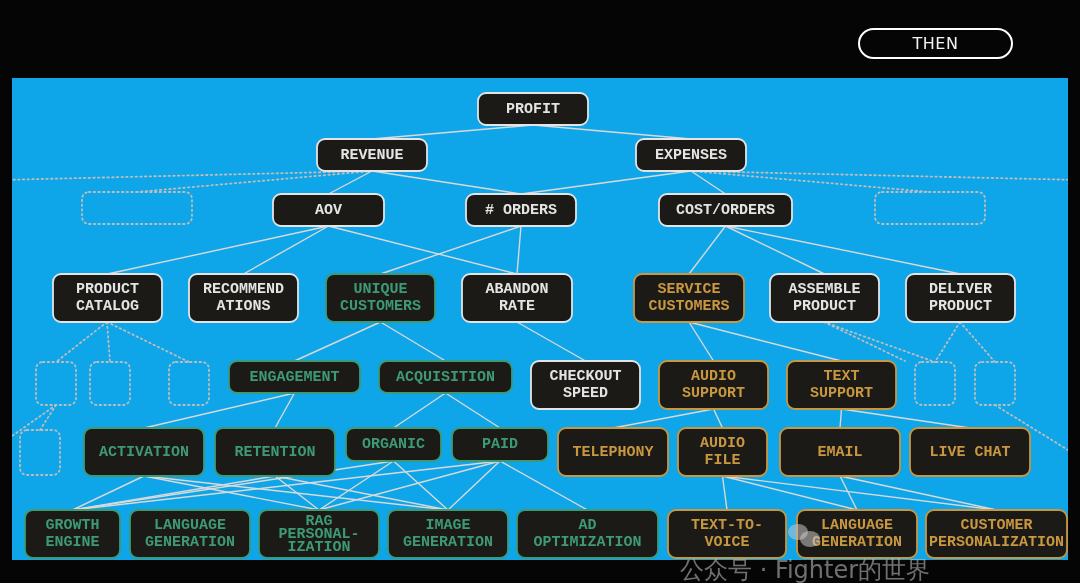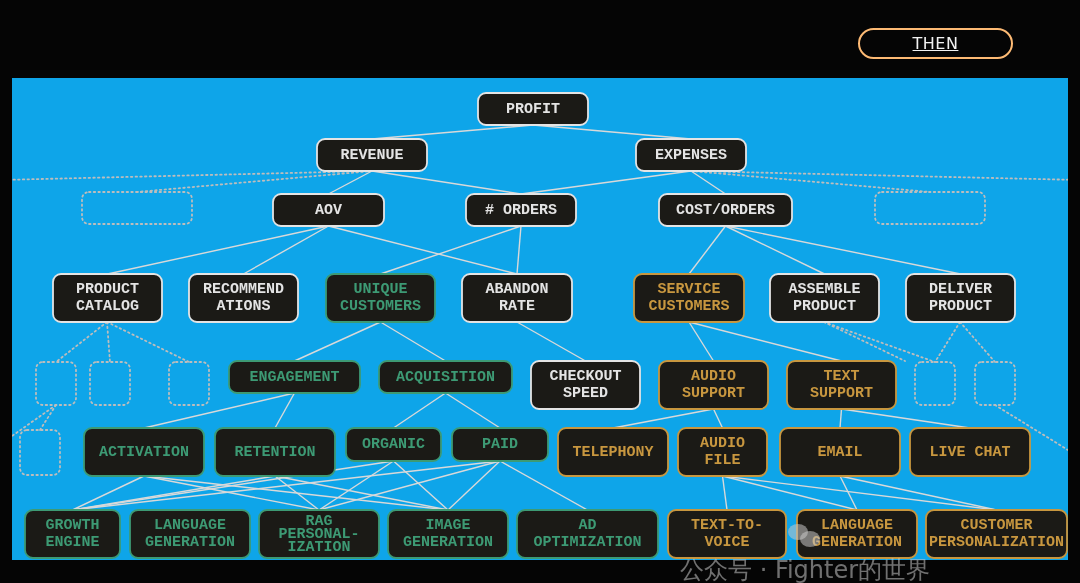--- a/index.html
+++ b/index.html
@@ -1,22 +1,22 @@
 <!DOCTYPE html>
 <html><head>
 <meta charset="utf-8">
 <style>
   html, body { margin: 0; padding: 0; background: #050505; }
   body { width: 1080px; height: 583px; position: relative; overflow: hidden; font-family: "Liberation Mono", "DejaVu Sans Mono", monospace; }
   .then-btn {
     position: absolute; left: 858px; top: 28px; width: 155px; height: 31px;
-    border: 2px solid #fdba74; border-radius: 16px; box-sizing: border-box;
+    border: 2px solid #ffffff; border-radius: 16px; box-sizing: border-box;
     color: #f2f2f2; font-family: "DejaVu Sans", "Liberation Sans", sans-serif;
     font-size: 16px; display: flex; align-items: center; justify-content: center;
-    letter-spacing: 0.5px; cursor: pointer; text-decoration: underline;
+    letter-spacing: 0.5px; cursor: pointer;
   }
   .panel {
     position: absolute; left: 12px; top: 78px; width: 1056px; height: 482px;
     background: #0ea5e9; overflow: hidden;
   }
   svg { position: absolute; left: 0; top: 0; }
   .node-box { fill: #1b1a16; stroke-width: 1.8; }
   .node-text { font-family: "Liberation Mono", "DejaVu Sans Mono", monospace; font-weight: bold; font-size: 15px; text-anchor: middle; dominant-baseline: central; }
   .edge { stroke: #d9d9d9; stroke-width: 1.4; fill: none; }
   .edge-dotted { stroke: #bdbdbd; stroke-width: 1.8; stroke-dasharray: 1.5 3.2; fill: none; stroke-linecap: round; }

